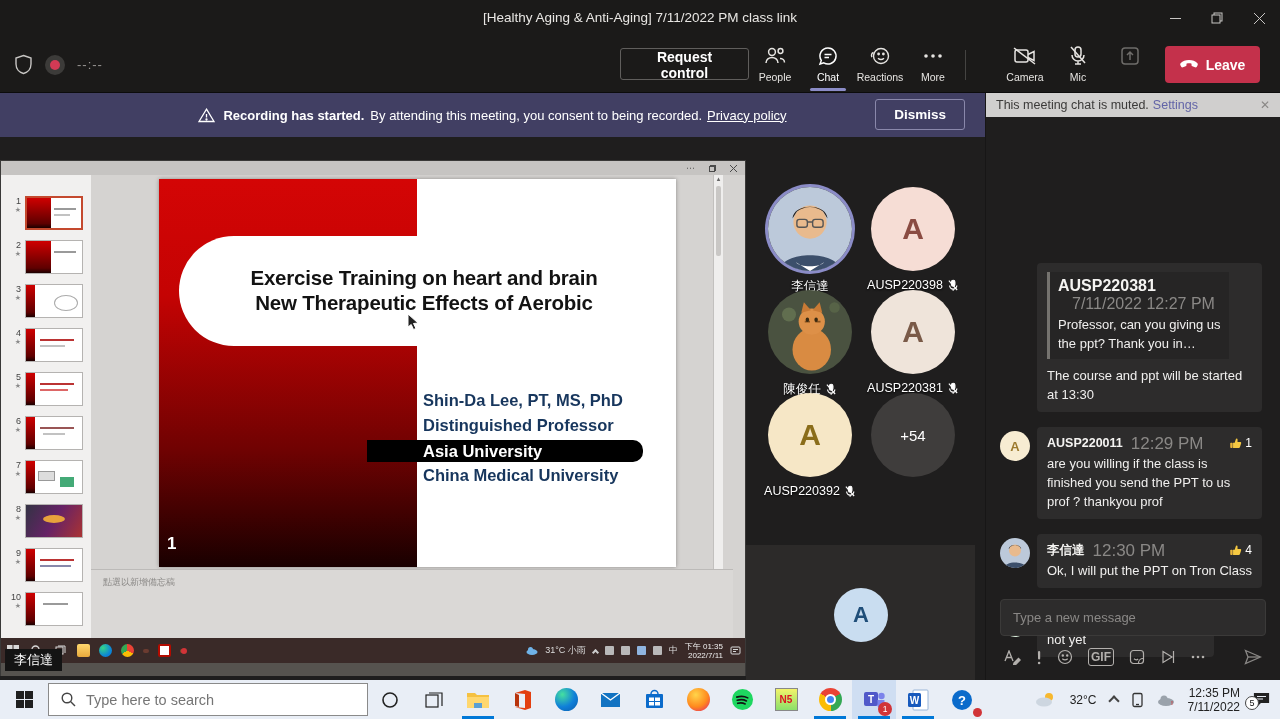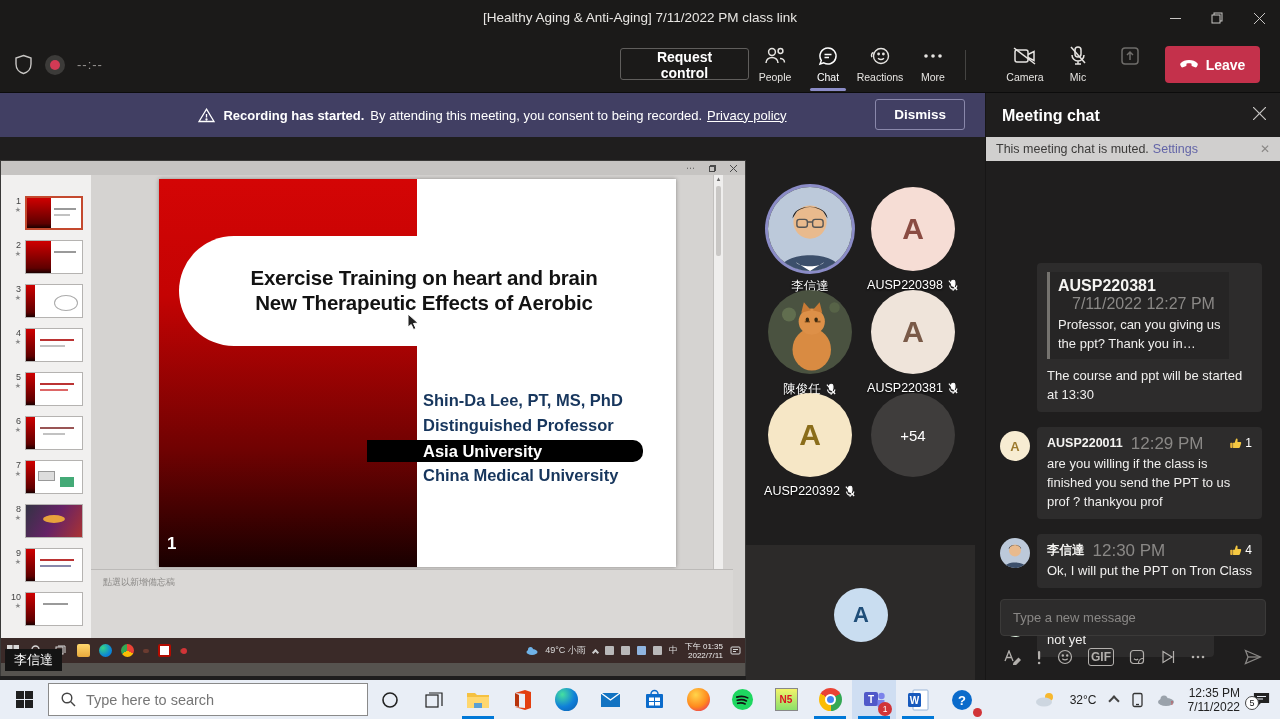--- a/index.html
+++ b/index.html
@@ -440,21 +440,21 @@
         <span class="pt-slot hl" style="background:#6b3b30;"><span class="pt-sq" style="background:#c43e1c;"></span></span>
         <span class="pt-sq" style="background:#fff;border:2px solid #b30b00;"></span>
         <span class="pt-slot hl"><span class="pt-sq" style="background:#5059c9;"></span><i class="dot"></i></span>
         <span class="pt-tray">
           <span>
               <svg width="12" height="9" viewBox="0 0 12 9" fill="#6fb3e8">
                 <ellipse cx="6" cy="6" rx="5.5" ry="3"></ellipse>
                 <circle cx="4.5" cy="3.5" r="2.5"></circle>
               </svg>
             </span>
-          <span>49°C 小雨</span>
+          <span>31°C 小雨</span>
           <span class="chev" style="border-color:#ccc;width:5px;height:5px;"></span>
           <span class="pt-sq" style="width:9px;height:9px;background:#b9b9b9;border-radius:1px;"></span>
           <span class="pt-sq" style="width:9px;height:9px;background:#b9b9b9;border-radius:1px;"></span>
           <span class="pt-sq" style="width:9px;height:9px;background:#8fb5e0;border-radius:1px;"></span>
           <span class="pt-sq" style="width:9px;height:9px;background:#b9b9b9;border-radius:1px;"></span>
           <span>中</span>
           <span class="pt-time">
             <span>下午 01:35</span><br>
             <span>2022/7/11</span>
           </span>
@@ -568,29 +568,20 @@
           <span>+54</span>
         </div>
     </div>
 
     <div class="selftile">
       <div class="avatar-mid">A</div>
     </div>
   </div>
 
   <div class="chat">
-    <div class="chat-head">
-      <span class="ch-title">Meeting chat</span>
-      <span class="ch-close">
-          <svg width="13" height="13" viewBox="0 0 13 13" stroke="#c8c6c4" stroke-width="1.2">
-            <line x1="0" y1="0" x2="13" y2="13"></line>
-            <line x1="13" y1="0" x2="0" y2="13"></line>
-          </svg>
-        </span>
-    </div>
     <div class="muted-bar">
       <span>This meeting chat is muted.</span>
       <a class="set">Settings</a>
       <span class="mx">✕</span>
     </div>
 
     <div class="msgs">
       <div class="msg cont">
         <div class="bubble">
           <div class="quote">

